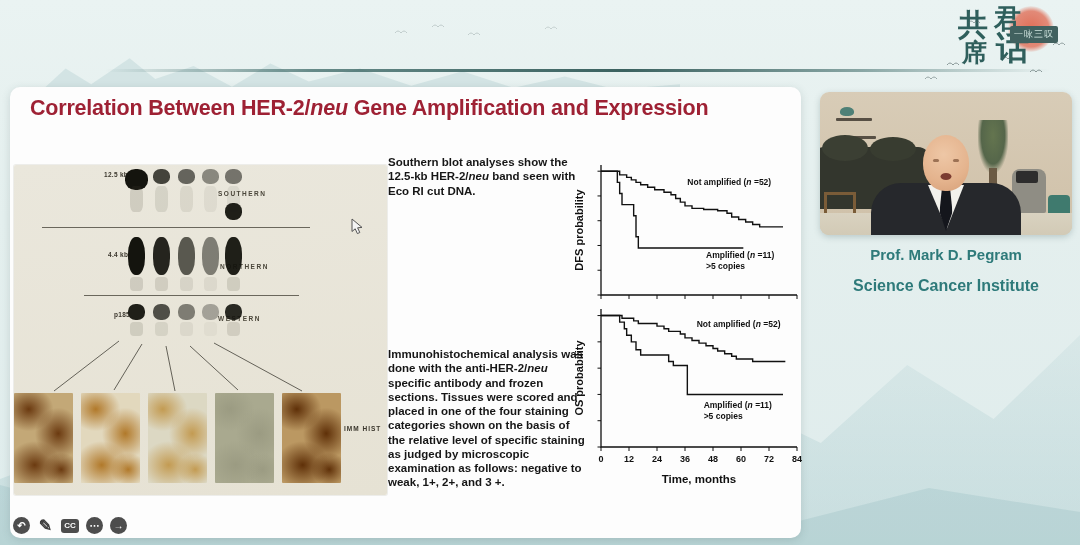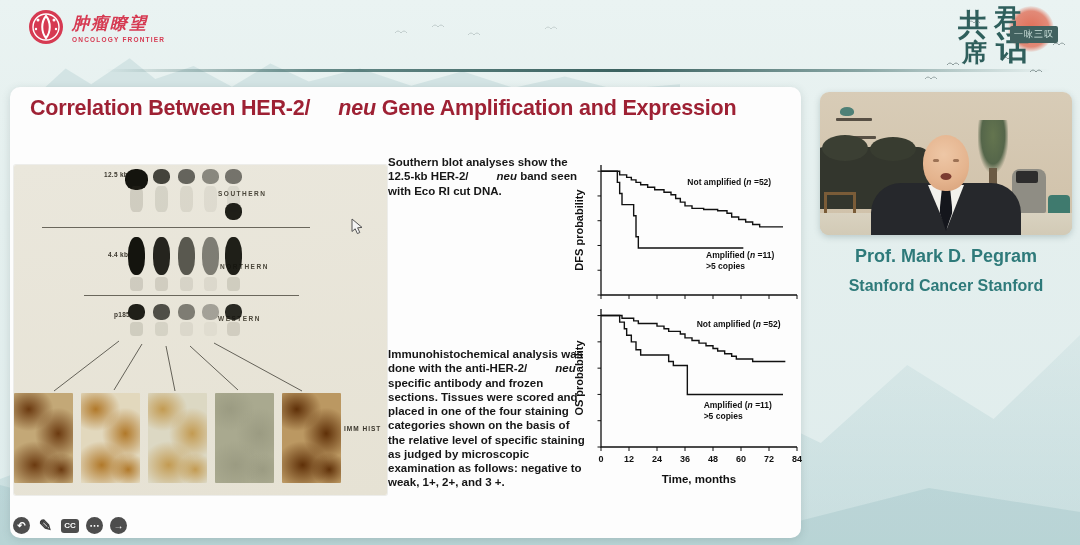--- a/index.html
+++ b/index.html
@@ -68,56 +68,41 @@
   .torso{position:absolute;left:50%;bottom:0;transform:translateX(-50%);width:150px;height:52px;background:#26282c;border-radius:30px 30px 0 0;}
   .shirt{position:absolute;left:50%;bottom:6px;transform:translateX(-50%);width:36px;height:44px;background:#f2f1ec;
     clip-path:polygon(0 0,100% 0,52% 100%);}
   .tie{position:absolute;left:50%;bottom:4px;transform:translateX(-50%);width:13px;height:42px;background:#14161c;
     clip-path:polygon(18% 0,82% 0,100% 55%,50% 100%,0 55%);}
   .neck{position:absolute;left:50%;bottom:48px;transform:translateX(-50%);width:20px;height:12px;background:#dfa981;}
   .head{position:absolute;left:50%;bottom:44px;transform:translateX(-50%);width:46px;height:56px;
     background:radial-gradient(circle at 45% 35%,#eec7a6 0%,#e4b38d 60%,#d69f78 100%);border-radius:50% 50% 46% 48%;}
   .eye{position:absolute;top:24px;width:6px;height:2.5px;background:#8a5f43;border-radius:2px;opacity:.8;}
   .mouth{position:absolute;left:50%;top:38px;transform:translateX(-50%);width:11px;height:7px;background:#7c3c31;border-radius:50%;}
-  .name{position:absolute;left:820px;top:246px;width:252px;text-align:center;color:#2e7a7a;font-weight:bold;font-size:18px;z-index:2;}
+  .name{position:absolute;left:820px;top:246px;width:252px;text-align:center;color:#2e7a7a;font-weight:bold;font-size:15px;z-index:2;}
   .affil{position:absolute;left:820px;top:277px;width:252px;text-align:center;color:#2e7a7a;font-weight:bold;font-size:16px;z-index:2;}
   
   .toolbar{position:absolute;left:13px;top:517px;display:flex;gap:7px;align-items:center;z-index:5;}
   .tool-btn{width:17px;height:17px;border-radius:50%;background:#4d4d4d;color:#fff;display:flex;align-items:center;
     justify-content:center;font-size:10px;font-weight:bold;cursor:pointer;line-height:1;}
   .tool-btn.flat{background:transparent;color:#3f3f3f;font-size:16px;border-radius:0;}
   .tool-btn.box{border-radius:3px;width:18px;height:14px;font-size:8px;letter-spacing:0;}
   .bird{position:absolute;z-index:3;}
   .cursor{position:absolute;left:351px;top:218px;z-index:6;}
-  i{font-style:italic;margin-left:28px;}
+  i{font-style:italic;}
 </style>
 </head>
 <body>
 
 <div id="stage">
   <div class="mtn-topleft"></div>
   <div class="mtn-back"></div>
   <div class="mtn-front"></div>
   <div class="divider"></div>
 
-  <div class="logo">
-    <svg width="40" height="40" viewBox="0 0 40 40">
-      <circle cx="20" cy="20" r="17" fill="#d63a52"></circle>
-      <circle cx="20" cy="20" r="13" fill="none" stroke="#ffffff" stroke-width="1.4"></circle>
-      <path d="M20 9 C15 15 15 25 20 31 C25 25 25 15 20 9 Z" fill="none" stroke="#ffffff" stroke-width="2"></path>
-      <circle cx="12" cy="13" r="1.5" fill="#fff"></circle>
-        <circle cx="28" cy="13" r="1.5" fill="#fff"></circle>
-      <circle cx="10" cy="22" r="1.2" fill="#fff"></circle>
-        <circle cx="30" cy="22" r="1.2" fill="#fff"></circle>
-    </svg>
-    <div>
-      <div class="logo-cn" style="color:#d63a52;">肿瘤瞭望</div>
-      <div class="logo-en" style="color:#d63a52;">ONCOLOGY FRONTIER</div>
-    </div>
-  </div>
 
   <div class="event-mark">
     <div class="sun"></div>
     <div class="cal" style="left:46px;top:8px;font-size:30px;">共</div>
     <div class="cal" style="left:82px;top:4px;font-size:27px;">君</div>
     <div class="cal" style="left:50px;top:38px;font-size:25px;">席</div>
     <div class="cal" style="left:84px;top:30px;font-size:33px;">话</div>
     <div class="tagline">一咏三叹</div>
   </div>
 
@@ -274,21 +259,21 @@
       <div class="tie"></div>
       <div class="neck"></div>
       <div class="head">
         <div class="eye" style="left:10px;"></div>
         <div class="eye" style="right:10px;"></div>
         <div class="mouth"></div>
       </div>
     </div>
   </div>
   <div class="name">Prof. Mark D. Pegram</div>
-  <div class="affil">Stanford Cancer Stanford</div>
+  <div class="affil">Science Cancer Institute</div>
 
   <div class="toolbar" id="toolbar">
       <div class="tool-btn">↶</div>
       <div class="tool-btn flat">✎</div>
       <div class="tool-btn box">CC</div>
       <div class="tool-btn">⋯</div>
       <div class="tool-btn">→</div>
     </div>
 <svg width="12" height="6" class="bird" style="left: 947px; top: 60px; opacity: 0.6;">
       <path d="M0 5 Q3 1 6 5 M6 5 Q9 1 12 5" stroke="#4a5d5d" stroke-width="1" fill="none"></path>

